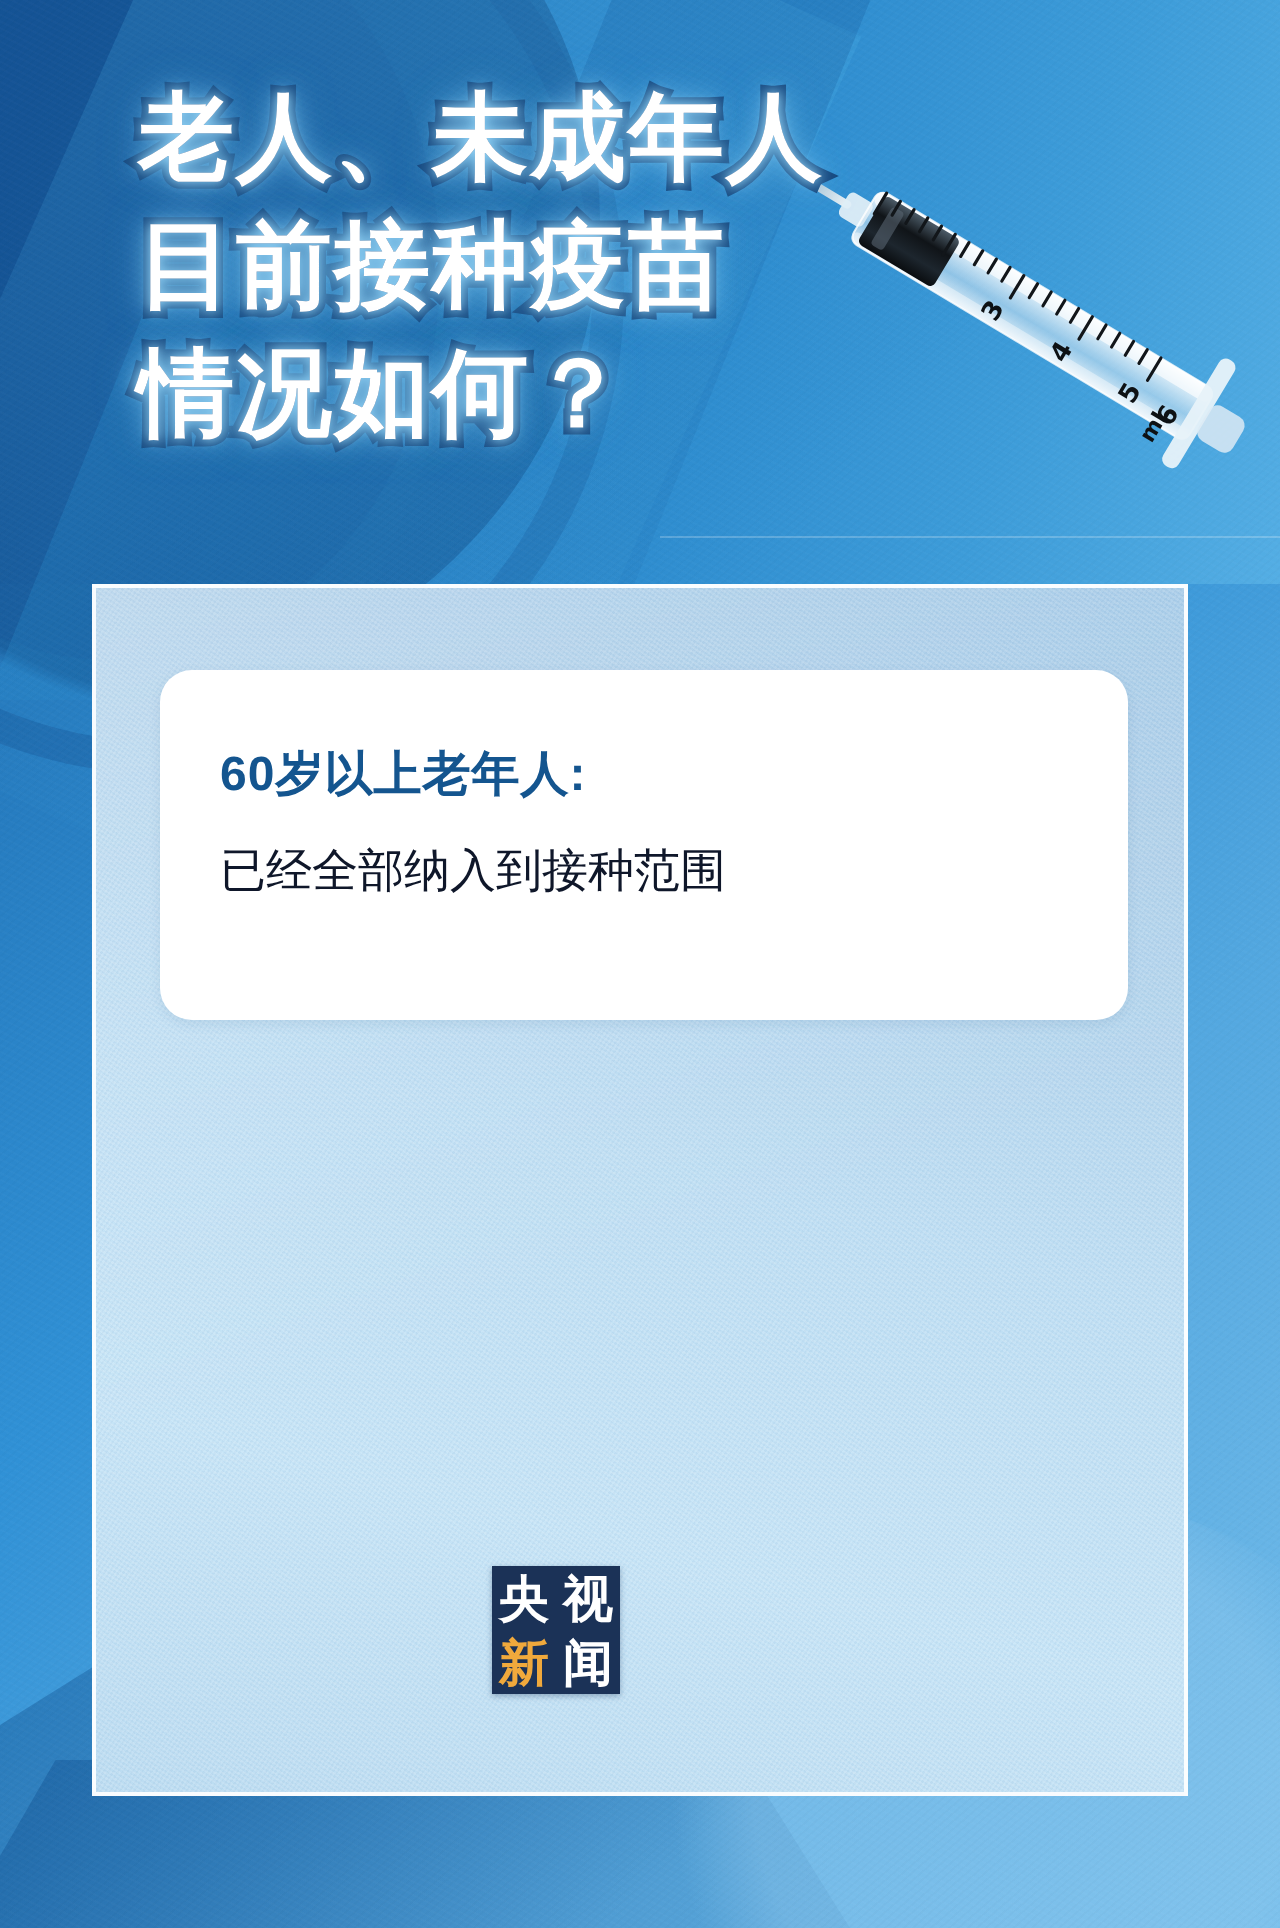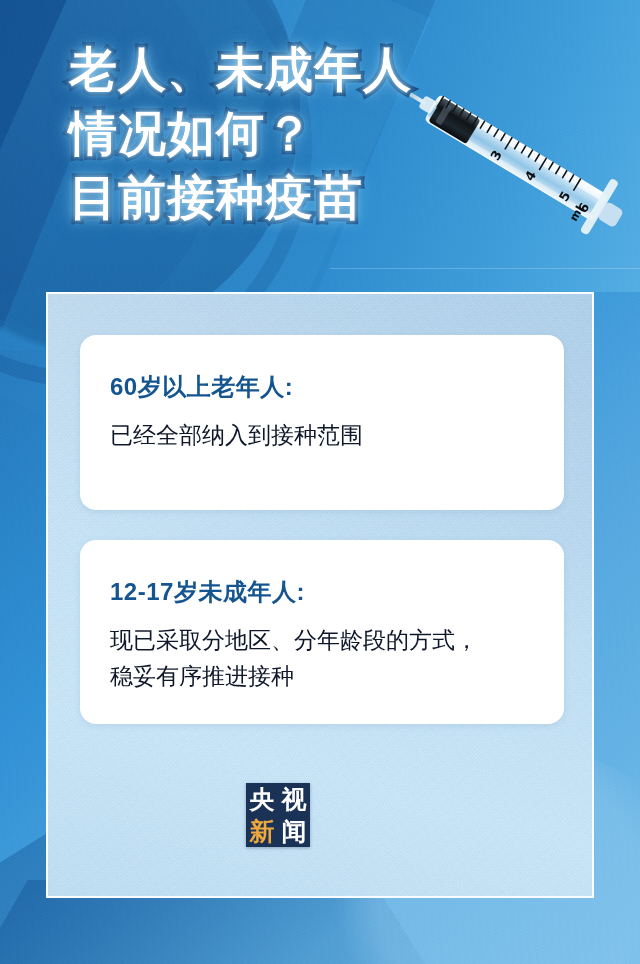--- a/index.html
+++ b/index.html
@@ -285,37 +285,32 @@
           <text x="190" y="26" transform="rotate(-90 190 26)" text-anchor="middle">5</text>
           <text x="208" y="33" transform="rotate(-90 208 33)" text-anchor="middle" font-size="11">mL</text>
           <text x="212" y="26" transform="rotate(-90 212 26)" text-anchor="middle">6</text>
         </g>
       </g>
     </svg>
   </div>
 
   <div class="headline">
     <div class="headline-line">老人、未成年人</div>
+    <div class="headline-line">目前接种疫苗</div>
     <div class="headline-line">情况如何？</div>
-    <div class="headline-line">目前接种疫苗</div>
   </div>
 
   <div class="panel">
     <div class="panel-noise"></div>
 
     <div class="card card-1">
       <p class="card-heading">60岁以上老年人:</p>
       <p class="card-body">已经全部纳入到接种范围</p>
     </div>
 
-    <div class="card card-2">
-      <p class="card-heading">12-17岁未成年人:</p>
-      <p class="card-body">现已采取分地区、分年龄段的方式，
-稳妥有序推进接种</p>
-    </div>
 
     <div class="logo">
       <span class="logo-ch">央</span>
       <span class="logo-ch">视</span>
       <span class="logo-ch accent">新</span>
       <span class="logo-ch">闻</span>
     </div>
   </div>
 
 </div>

